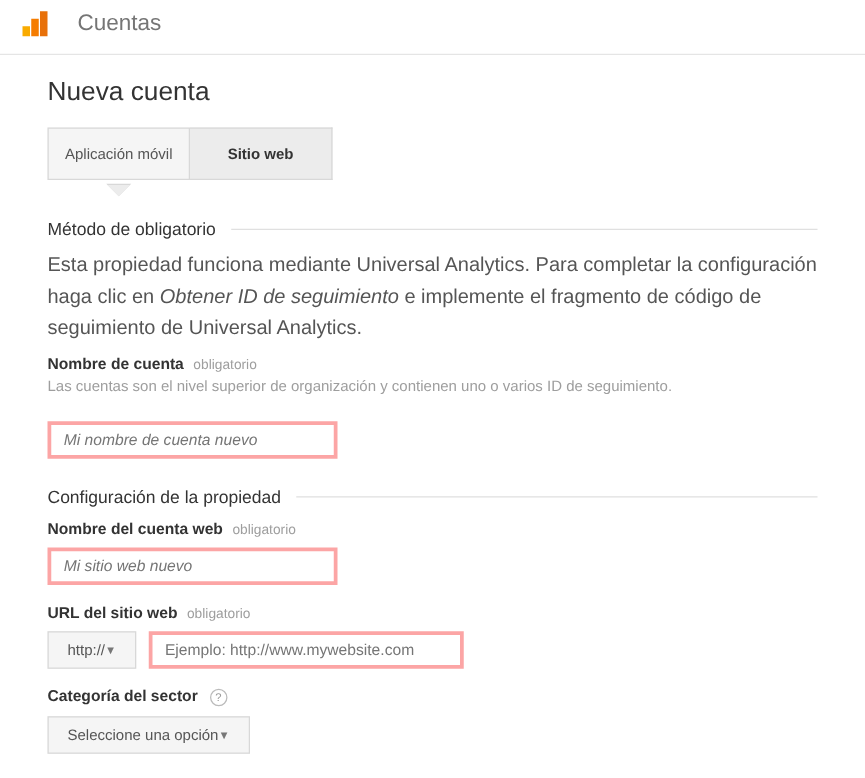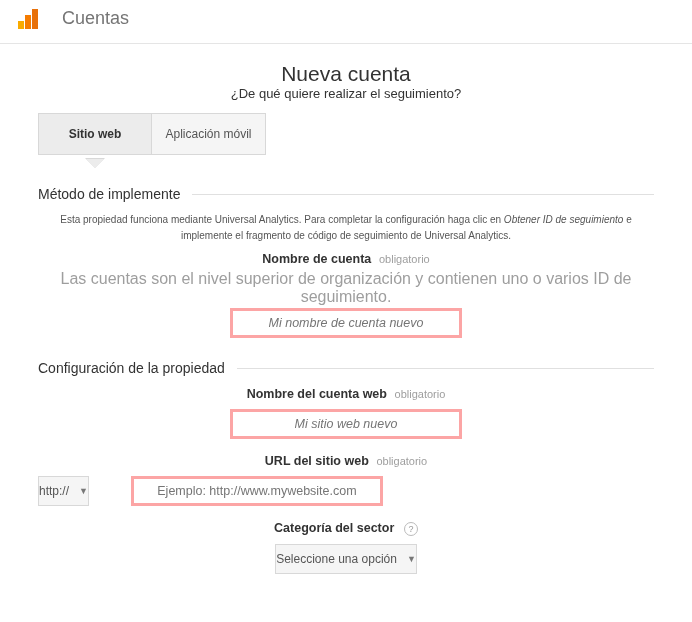--- a/index.html
+++ b/index.html
@@ -1,19 +1,18 @@
 <!DOCTYPE html>
 <html><head>
   <meta charset="utf-8">
   <style>
     * {
       box-sizing: border-box;
       margin: 0;
       padding: 0;
-      text-align: center;
     }
     body {
       font-family: Arial, "Helvetica Neue", Helvetica, sans-serif;
       font-size: 13px;
       color: #333;
       background: #fff;
       width: 692px;
       height: 622px;
       overflow: hidden;
     }
@@ -59,20 +58,21 @@
       font-weight: 400;
       color: #757575;
     }
     .content {
       padding: 18px 38px 0 38px;
     }
     .page-title {
       font-size: 21px;
       font-weight: 400;
       color: #333;
+      margin-bottom: 16px;
     }
     .question {
       font-size: 13px;
       color: #333;
       margin-bottom: 12px;
     }
     .tab-row {
       display: flex;
       margin-bottom: 4px;
     }
@@ -129,21 +129,21 @@
       font-weight: 400;
       white-space: nowrap;
       padding-right: 12px;
     }
     .section-header .line {
       flex: 1;
       height: 1px;
       background: #e0e0e0;
     }
     .desc {
-      font-size: 10px;
+      font-size: 16px;
       color: #555;
       line-height: 1.55;
       margin-bottom: 8px;
     }
     .desc em.ital {
       font-style: italic;
       color: #555;
     }
     .field-group {
       margin-bottom: 14px;
@@ -156,55 +156,53 @@
       font-weight: 700;
       color: #333;
     }
     .req {
       font-size: 11px;
       color: #9e9e9e;
       font-weight: 400;
       margin-left: 4px;
     }
     .field-hint {
-      font-size: 16px;
+      font-size: 12px;
       color: #9e9e9e;
-      margin-bottom: 2px;
+      margin-bottom: 21px;
       margin-top: 2px;
     }
     input.text-input {
       width: 232px;
       height: 30px;
       border: 3px solid #fca5a5;
       padding: 0 10px;
       font-size: 12.5px;
       color: #9e9e9e;
       background: #fff;
       font-style: italic;
     }
     input.text-input.wider {
       width: 252px;
       font-style: normal;
-      margin-left: 32px;
     }
     .row-inline {
       display: flex;
       gap: 10px;
     }
     .select-ish {
       display: inline-flex;
       align-items: center;
       height: 30px;
       border: 1px solid #d8d8d8;
       background: #f5f5f5;
-      padding: 0 0;
+      padding: 0 15px;
       font-size: 12px;
       color: #555;
       cursor: pointer;
-      gap: 10px;
     }
     .select-ish .chev {
       font-size: 9px;
       color: #777;
     }
     .help-circle {
       display: inline-flex;
       width: 14px;
       height: 14px;
       border: 1px solid #bbb;
@@ -228,34 +226,33 @@
       <div class="bar2"></div>
       <div class="bar3"></div>
   </div>
   <h1>Cuentas</h1>
 </div>
 
 <div class="content">
 
   <div class="page-title">Nueva cuenta</div>
 
-  <div class="question">¿De qué quiere realizar el seguimiento?</div>
 
   <div class="tab-row">
+    <div class="tab">
+      <span>Aplicación móvil</span>
+    </div>
     <div class="tab active">
       <span>Sitio web</span>
     </div>
-    <div class="tab">
-      <span>Aplicación móvil</span>
-    </div>
   </div>
   <div class="tab-pointer"></div>
 
   <div class="section-header">
-    <span class="label">Método de implemente</span>
+    <span class="label">Método de obligatorio</span>
     <span class="line"></span>
   </div>
   <p class="desc">
     <span>Esta propiedad funciona mediante Universal Analytics. Para completar la configuración haga clic en </span><em class="ital">Obtener ID de seguimiento</em><span> e implemente el fragmento de código de seguimiento de Universal Analytics.</span>
   </p>
 
 
   <div class="field-group">
     <div class="field-label-row">
       <span class="field-label">Nombre de cuenta</span>

